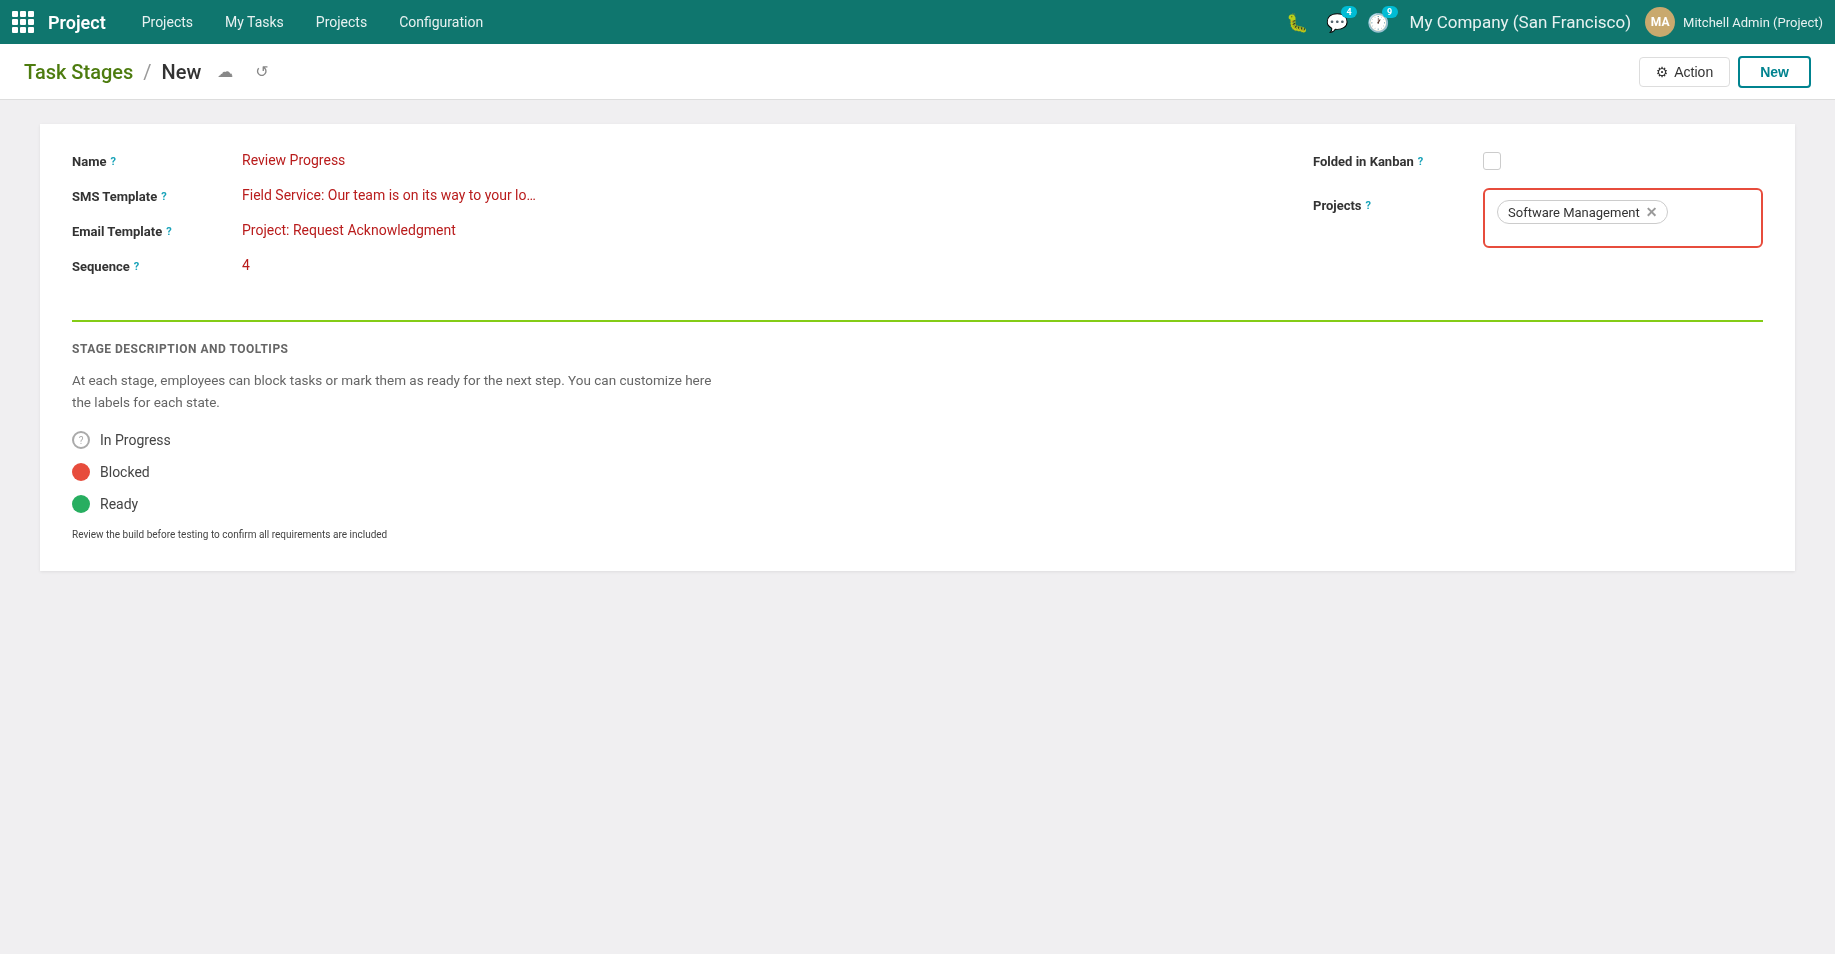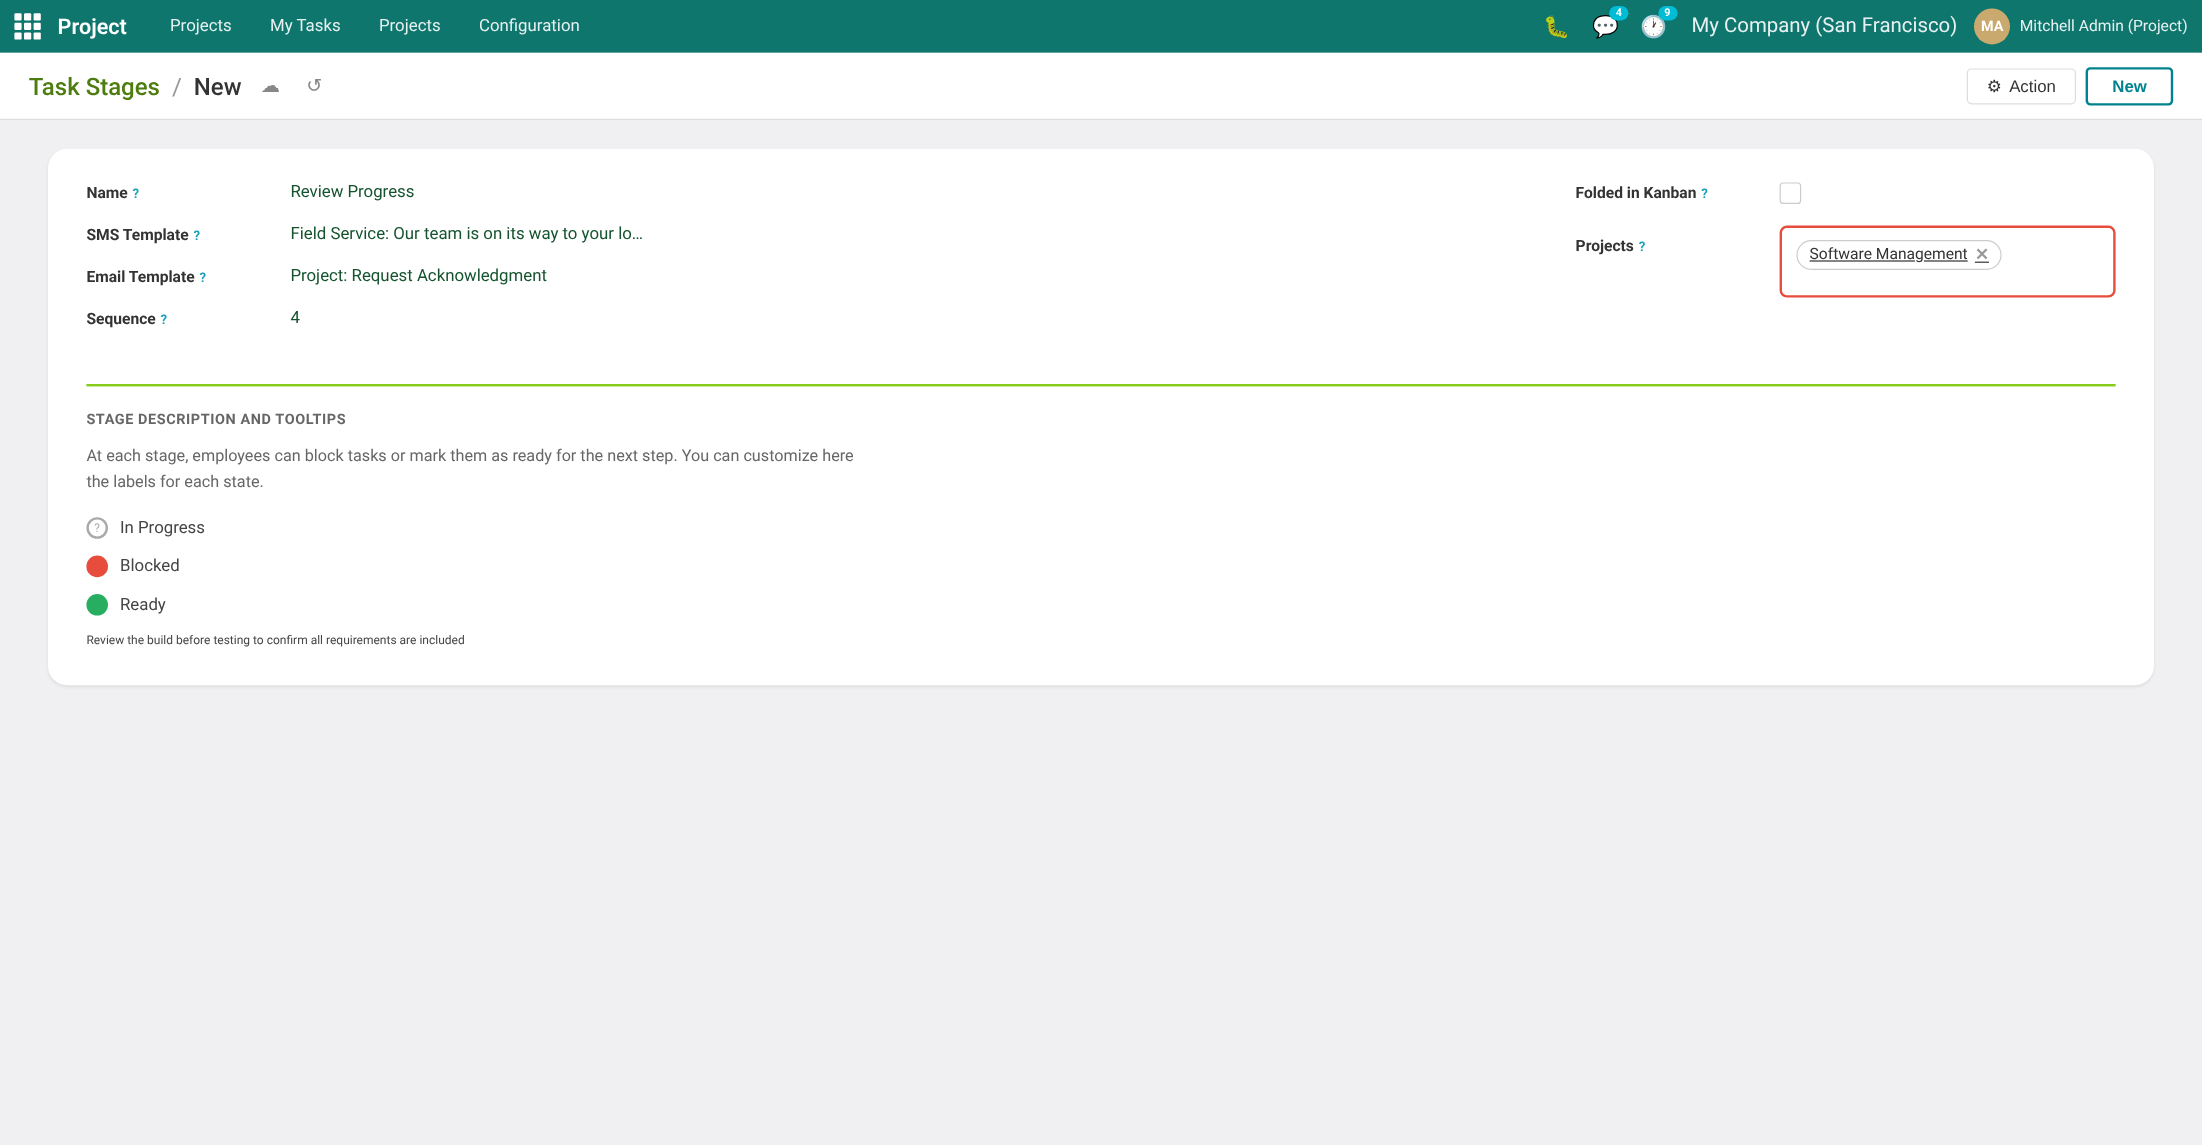--- a/index.html
+++ b/index.html
@@ -144,21 +144,21 @@
     }
 
     
     .main-content {
       padding: 24px 40px;
       background: #f0eff1;
       min-height: calc(100vh - 100px);
     }
     .form-card {
       background: white;
-      border-radius: 16px;
+      border-radius: 0;
       padding: 28px 32px;
       box-shadow: 0 1px 3px rgba(0,0,0,0.08);
     }
 
     
     .form-row {
       display: flex;
       align-items: flex-start;
       margin-bottom: 18px;
     }
@@ -172,21 +172,21 @@
       align-items: center;
       gap: 4px;
     }
     .help-icon {
       color: #17a2b8;
       font-size: 11px;
       cursor: pointer;
       font-weight: bold;
     }
     .form-value {
-      color: #14532d;
+      color: #b91c1c;
       font-size: 14px;
       flex: 1;
     }
 
     
     .two-col {
       display: flex;
       gap: 0;
     }
     .col-left { flex: 1; }
@@ -218,21 +218,20 @@
     .project-tag {
       display: inline-flex;
       align-items: center;
       gap: 6px;
       border: 1px solid #ccc;
       border-radius: 20px;
       padding: 3px 10px;
       font-size: 13px;
       color: #333;
       background: white;
-      text-decoration: underline;
     }
     .tag-close {
       color: #999;
       cursor: pointer;
       font-size: 14px;
       font-weight: bold;
     }
 
     
     .section-header {

